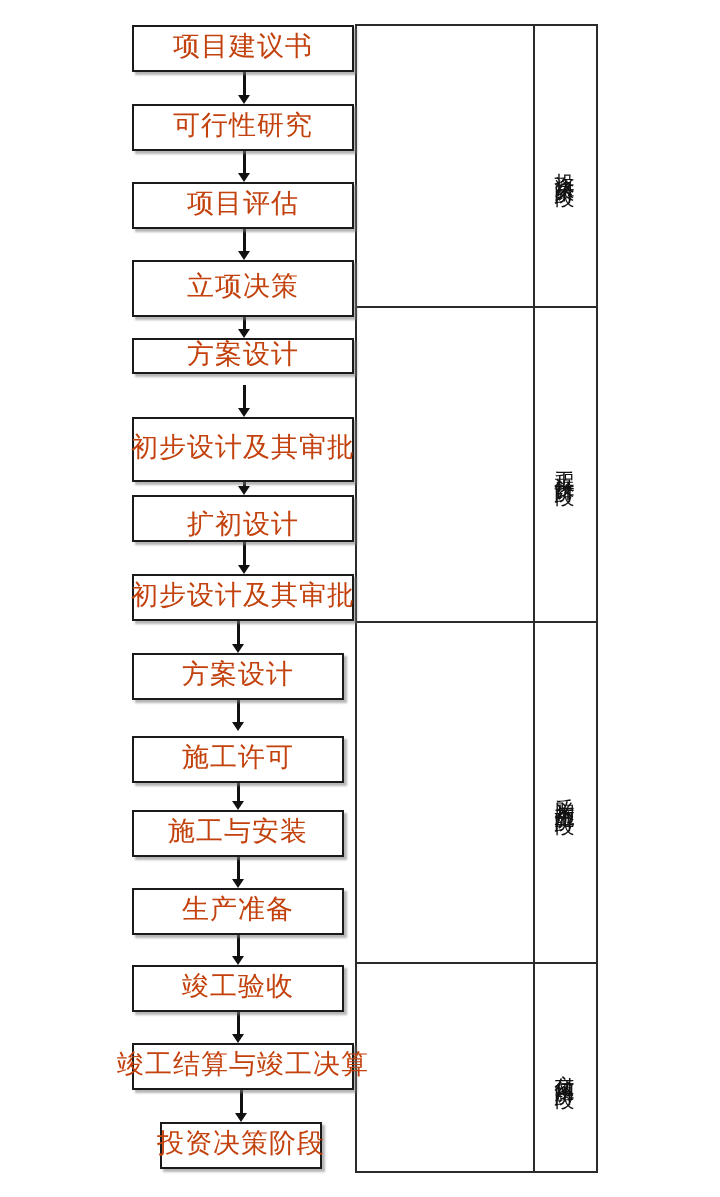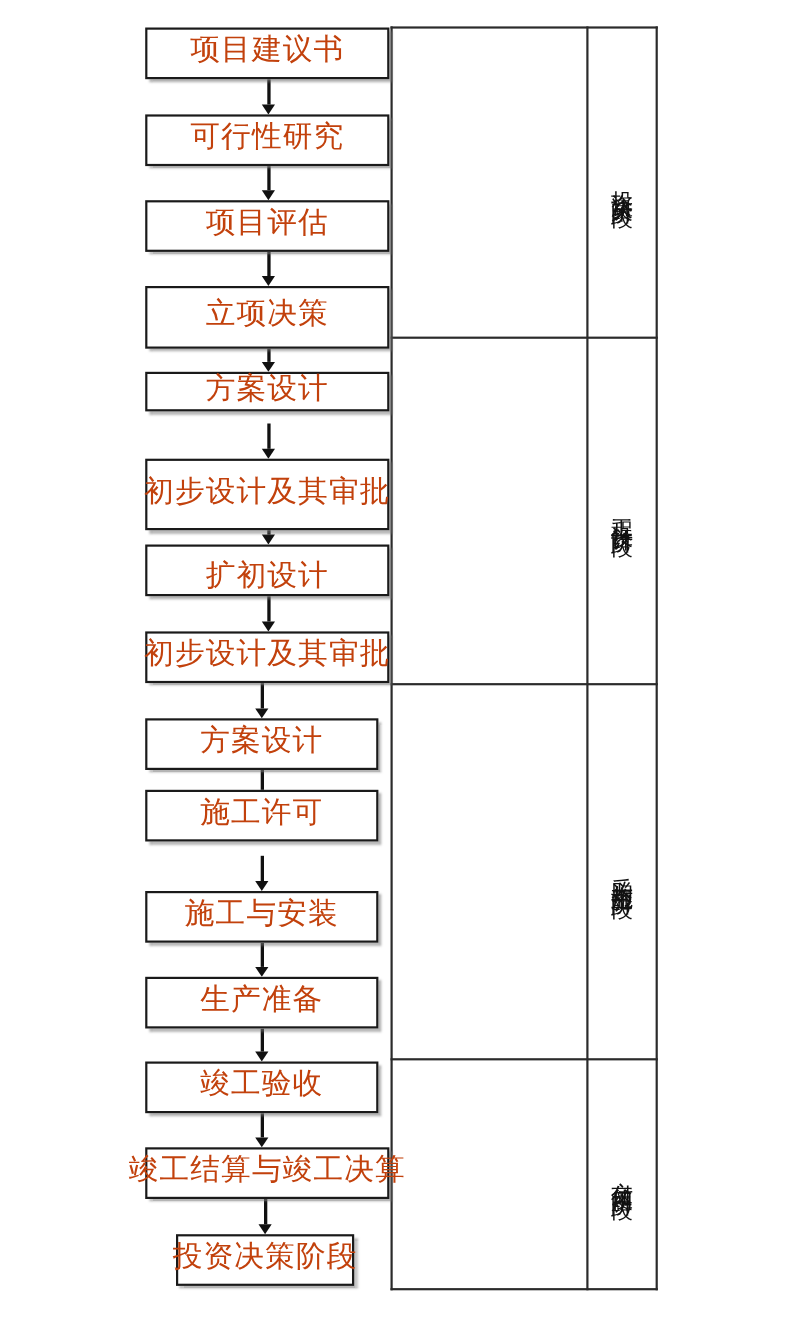--- a/index.html
+++ b/index.html
@@ -181,21 +181,21 @@
       </div>
       <div class="node" style="left: 132px; top: 495px; width: 222px; height: 47px; align-items: flex-end;">
         <span class="node-label">扩初设计</span>
       </div>
       <div class="node" style="left: 132px; top: 574px; width: 222px; height: 47px;">
         <span class="node-label">初步设计及其审批</span>
       </div>
       <div class="node" style="left: 132px; top: 653px; width: 212px; height: 47px;">
         <span class="node-label">方案设计</span>
       </div>
-      <div class="node" style="left: 132px; top: 718px; width: 212px; height: 47px;">
+      <div class="node" style="left: 132px; top: 736px; width: 212px; height: 47px;">
         <span class="node-label">施工许可</span>
       </div>
       <div class="node" style="left: 132px; top: 810px; width: 212px; height: 47px;">
         <span class="node-label">施工与安装</span>
       </div>
       <div class="node" style="left: 132px; top: 888px; width: 212px; height: 47px; text-align: right;">
         <span class="node-label">生产准备</span>
       </div>
       <div class="node" style="left: 132px; top: 965px; width: 212px; height: 47px;">
         <span class="node-label">竣工验收</span>

